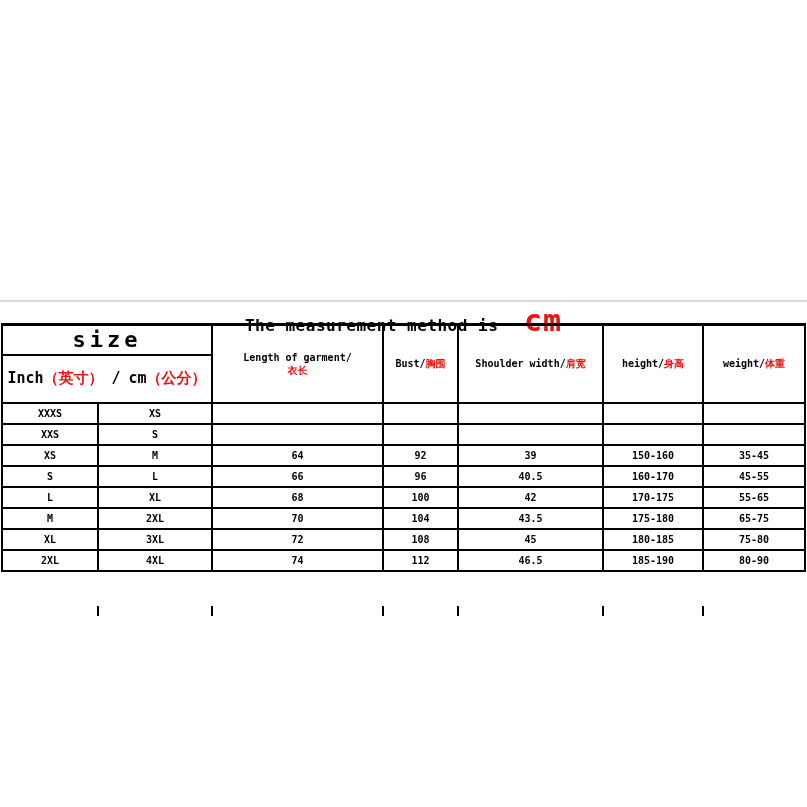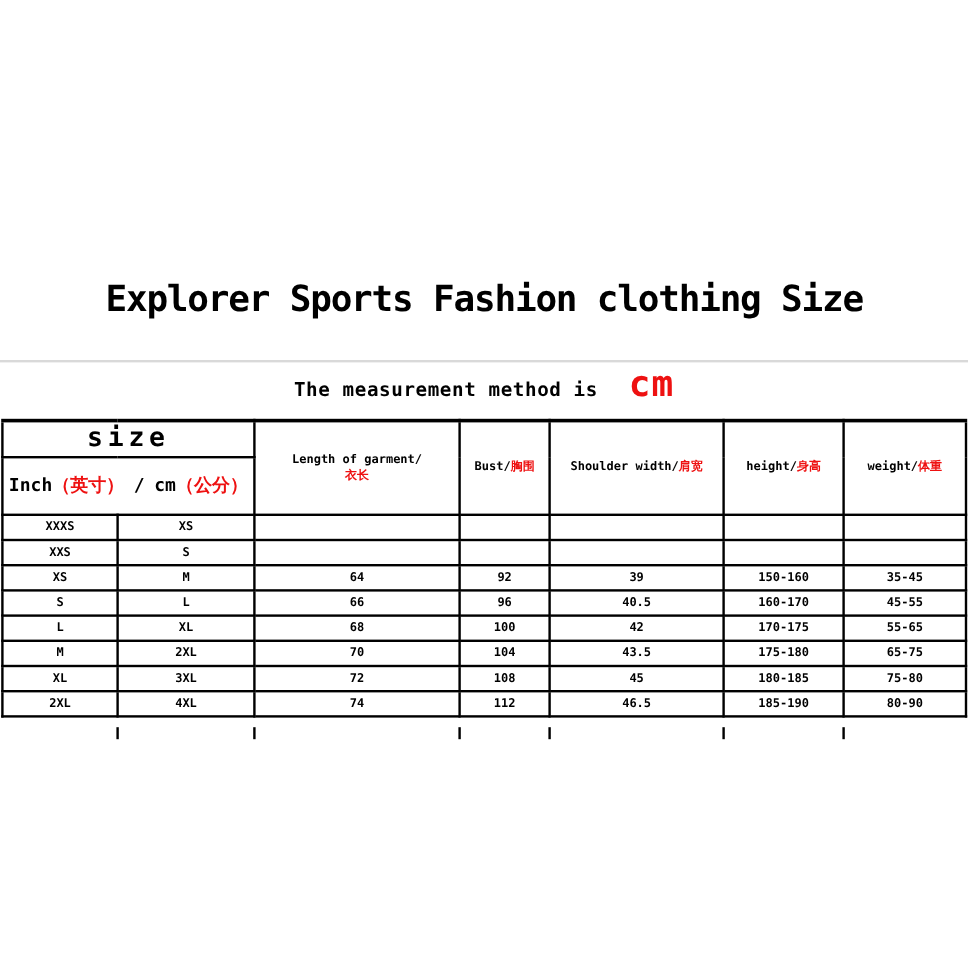--- a/index.html
+++ b/index.html
@@ -63,21 +63,21 @@
     font-weight: bold;
     color: #ee1111;
     margin-left: 16px;
     vertical-align: baseline;
     letter-spacing: 1px;
   }
 
   
   #size-table {
     position: absolute;
-    top: 349px;
+    top: 323px;
     left: 1px;
     width: 803px;
     border-collapse: collapse;
     table-layout: fixed;
     padding-left: 24px;
   }
   #size-table th, #size-table td {
     border: 2px solid #000000;
     padding: 0;
     text-align: center;
@@ -134,21 +134,20 @@
   #stub-3 { left: 382px; }
   #stub-4 { left: 457px; }
   #stub-5 { left: 602px; }
   #stub-6 { left: 702px; }
 </style>
 </head>
 <body>
 
 <div id="page">
 
-  <div id="title">Explorer Sports Fashion clothing Size</div>
 
   <div id="gray-rule"></div>
 
   <div id="subtitle">
     <span class="prefix">The measurement method is</span>
     <span class="unit">cm</span>
   </div>
 
   <table id="size-table">
     <colgroup>

